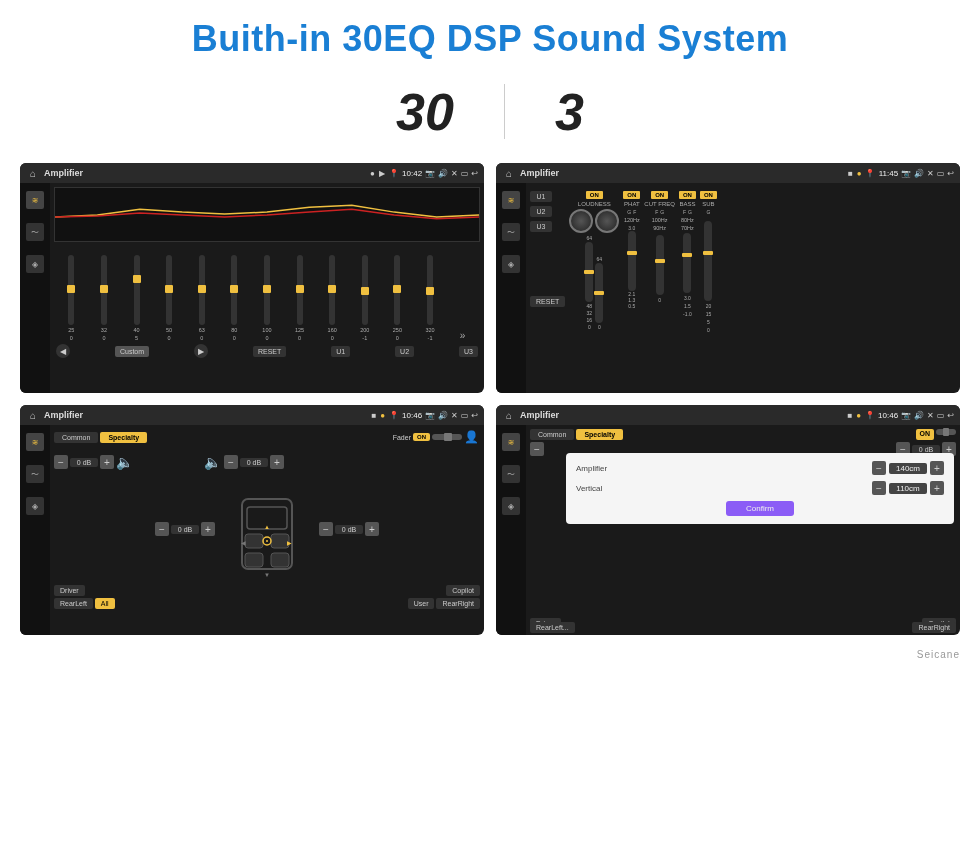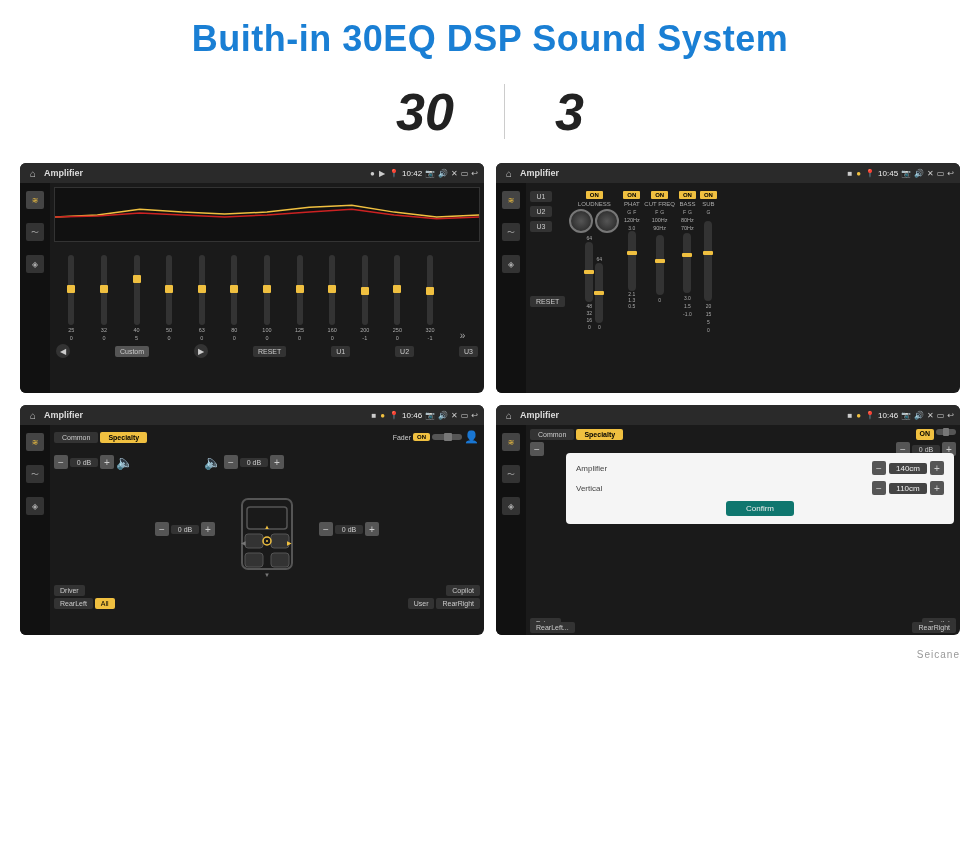--- a/index.html
+++ b/index.html
@@ -425,21 +425,21 @@
     .d-value {
       background: #444;
       color: #eee;
       padding: 1px 5px;
       border-radius: 2px;
       font-size: 8px;
       min-width: 38px;
       text-align: center;
     }
     .dialog-confirm {
-      background: #0f766e;
+      background: #8b5cf6;
       color: #eee;
       border: none;
       border-radius: 3px;
       padding: 3px 20px;
       font-size: 8px;
       display: block;
       margin: 0 auto;
       cursor: pointer;
     }
 
@@ -620,21 +620,21 @@
   </div>
 
   <div class="screen-card">
     <div class="screen-topbar">
       <span class="topbar-home-icon">⌂</span>
       <span class="topbar-title">Amplifier</span>
       <span style="font-size:8px;color:#ccc;">■</span>
       <span style="font-size:8px;color:#f0c040;">●</span>
       <div class="topbar-icons">
         <span>📍</span>
-        <span class="topbar-time">10:45</span>
+        <span class="topbar-time">11:45</span>
         <span>📷</span>
         <span>🔊</span>
         <span>✕</span>
         <span>▭</span>
         <span>↩</span>
       </div>
     </div>
     <div class="screen-content">
       <div class="screen-sidebar">
         <div class="sidebar-icon active">≋</div>

